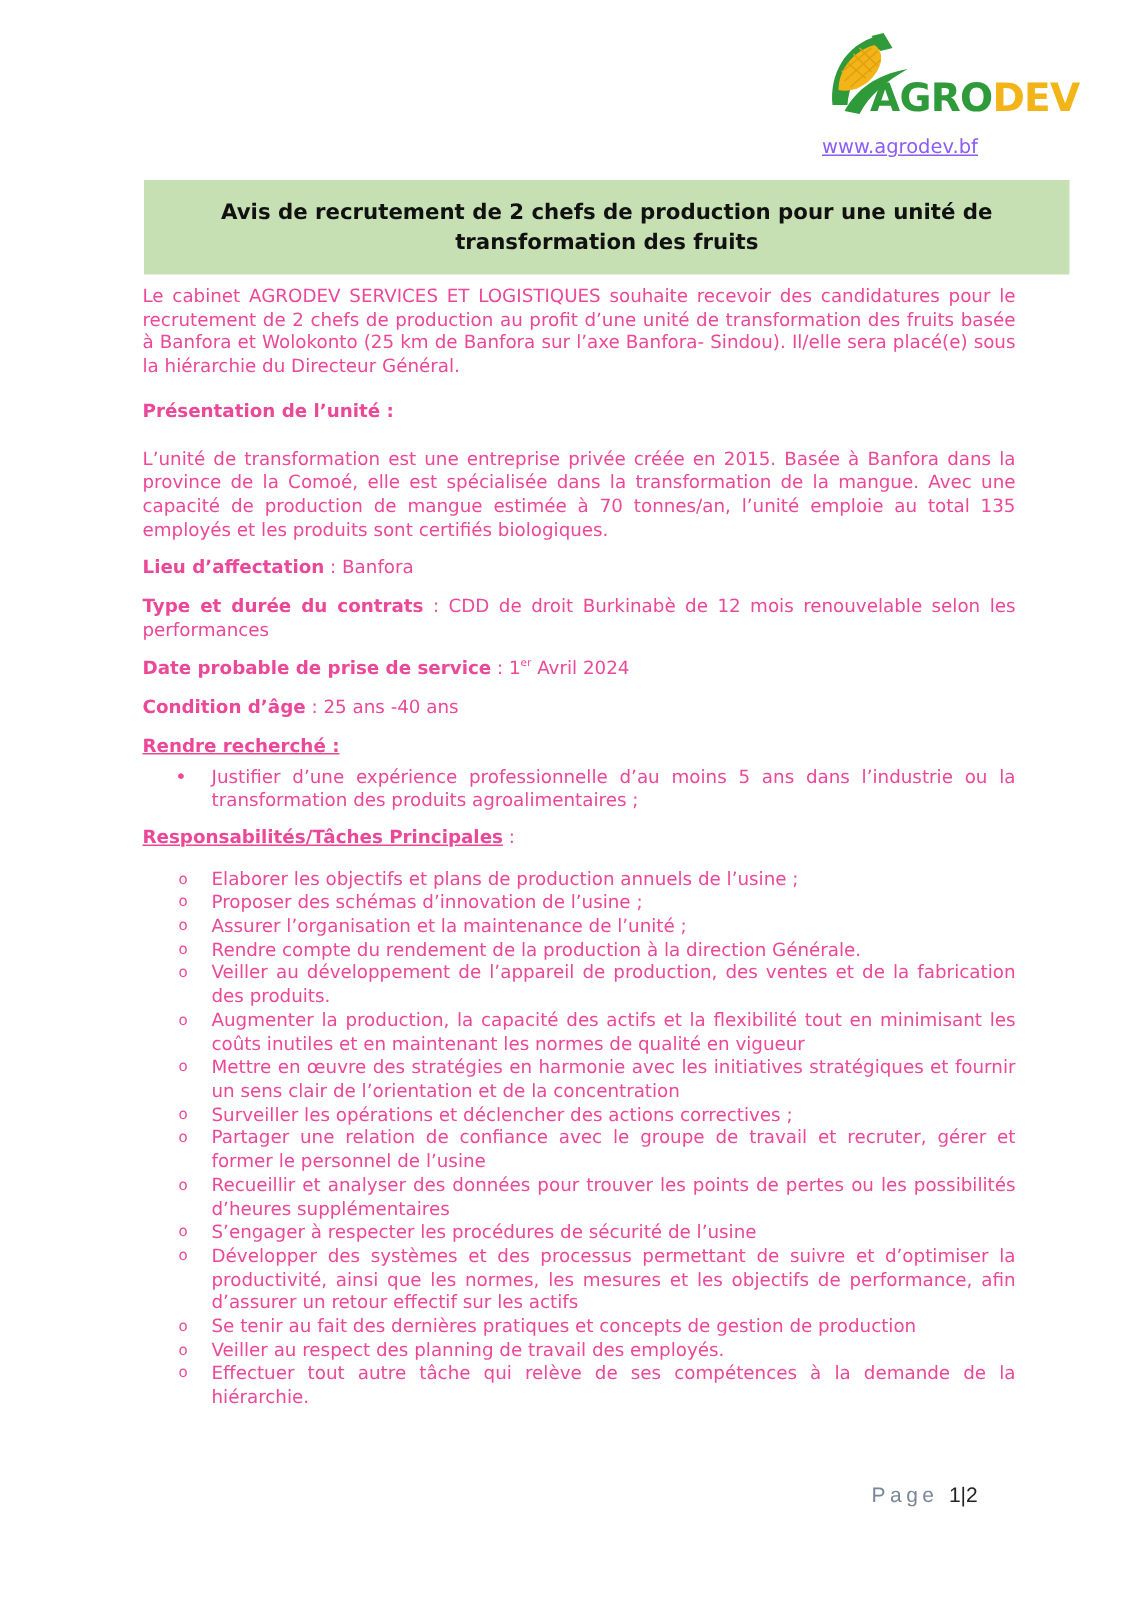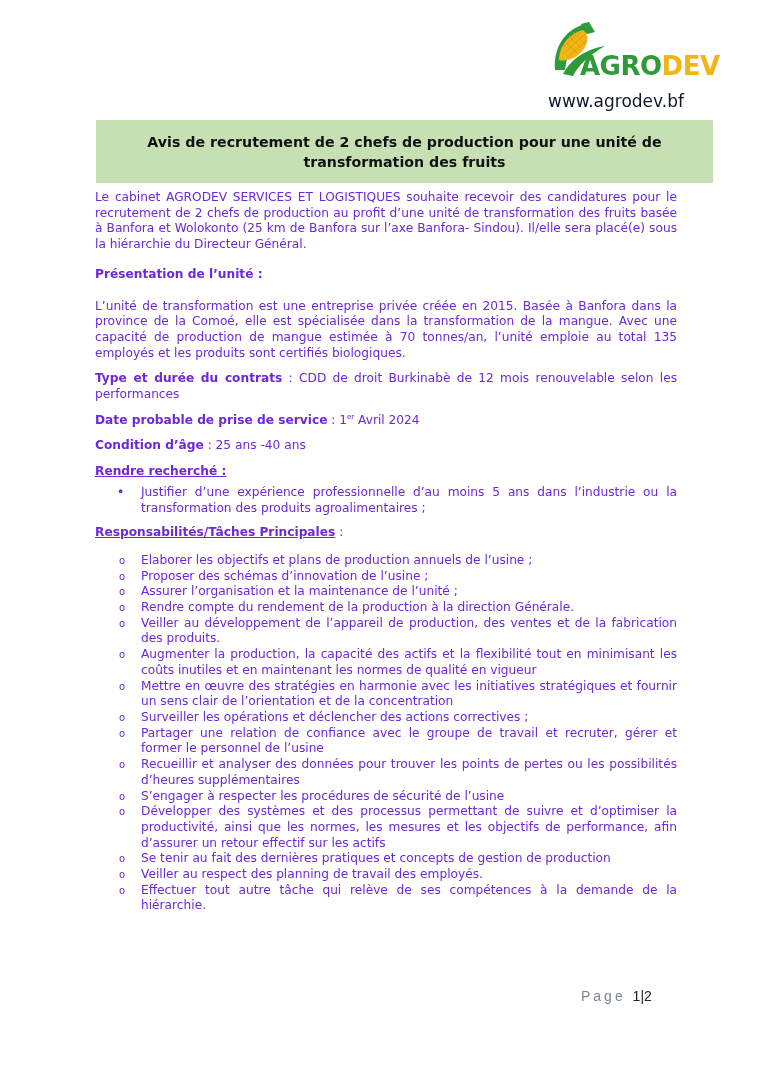--- a/index.html
+++ b/index.html
@@ -7,30 +7,30 @@
          font-family: "DejaVu Sans", sans-serif; color: #1a1a1a; }
   .page { position: absolute; left: 4px; top: 0; width: 763px; height: 1080px; background: #fff; }
 
   .logo { position: absolute; left: 543px; top: 20px; width: 170px; height: 62px; }
   .logo svg { position: absolute; left: 0; top: 0; }
   .logo-text { position: absolute; left: 33px; top: 32px; font-family: "DejaVu Sans", sans-serif;
                font-weight: bold; font-size: 26px; letter-spacing: -0.5px; line-height: 28px; }
   .logo-agro { color: #2e9a3a; }
   .logo-dev { color: #f2b417; }
 
-  .site-link { position: absolute; left: 544px; top: 91px; font-size: 17px; color: #0f172a;
-               font-family: "DejaVu Sans", sans-serif; }
+  .site-link { position: absolute; left: 544px; top: 91px; font-size: 13px; color: #8b5cf6;
+               text-decoration: underline; font-family: "DejaVu Sans", sans-serif; }
 
   .title-box { position: absolute; left: 92px; top: 120px; width: 617px; height: 63px;
                background: #c6dfb3; display: flex; align-items: center; justify-content: flex-end;
                text-align: center; }
   .title-box span { font-weight: bold; font-size: 14.2px; line-height: 20px; color: #111; padding: 0 10px; }
 
   .content { position: absolute; left: 91px; top: 190px; width: 582px;
-             font-size: 12.2px; line-height: 15.7px; color: #6d28d9; }
+             font-size: 12.2px; line-height: 15.7px; color: #ec4899; }
   p { margin: 0; text-align: justify; }
   .intro { margin-bottom: 14px; }
   .heading { font-weight: bold; margin-bottom: 16px; }
   .unit-text { margin-bottom: 10px; }
   .field { margin-bottom: 10px; }
   .field b { font-weight: bold; }
   .sup { font-size: 7px; vertical-align: super; line-height: 0; }
   .u-heading { font-weight: bold; text-decoration: underline; margin-bottom: 5px; }
 
   ul.bullets { margin: 0 0 9px 0; padding: 0; list-style: none; }
@@ -69,20 +69,21 @@
   <div class="title-box">
     <span>Avis de recrutement de 2 chefs de production pour une unité de transformation des fruits</span>
   </div>
 
   <div class="content">
     <p class="intro">Le cabinet AGRODEV SERVICES ET LOGISTIQUES souhaite recevoir des candidatures pour le recrutement de 2 chefs de production au profit d’une unité de transformation des fruits basée à Banfora et Wolokonto (25 km de Banfora sur l’axe Banfora- Sindou). Il/elle sera placé(e) sous la hiérarchie du Directeur Général.</p>
 
     <p class="heading">Présentation de l’unité :</p>
     <p class="unit-text">L’unité de transformation est une entreprise privée créée en 2015. Basée à Banfora dans la province de la Comoé, elle est spécialisée dans la transformation de la mangue. Avec une capacité de production de mangue estimée à 70 tonnes/an, l’unité emploie au total 135 employés et les produits sont certifiés biologiques.</p>
 
+    <p class="field"><b>Lieu d’affectation</b><span> : Banfora</span></p>
 
     <p class="field"><b>Type et durée du contrats</b><span> : CDD de droit Burkinabè de 12 mois renouvelable selon les performances</span></p>
 
     <p class="field"><b>Date probable de prise de service</b><span> : 1</span><span class="sup">er</span><span> Avril 2024</span></p>
 
     <p class="field"><b>Condition d’âge</b><span> : 25 ans -40 ans</span></p>
 
     <p class="u-heading">Rendre recherché :</p>
     <ul class="bullets">
       <li><span class="mark">•</span></li>

